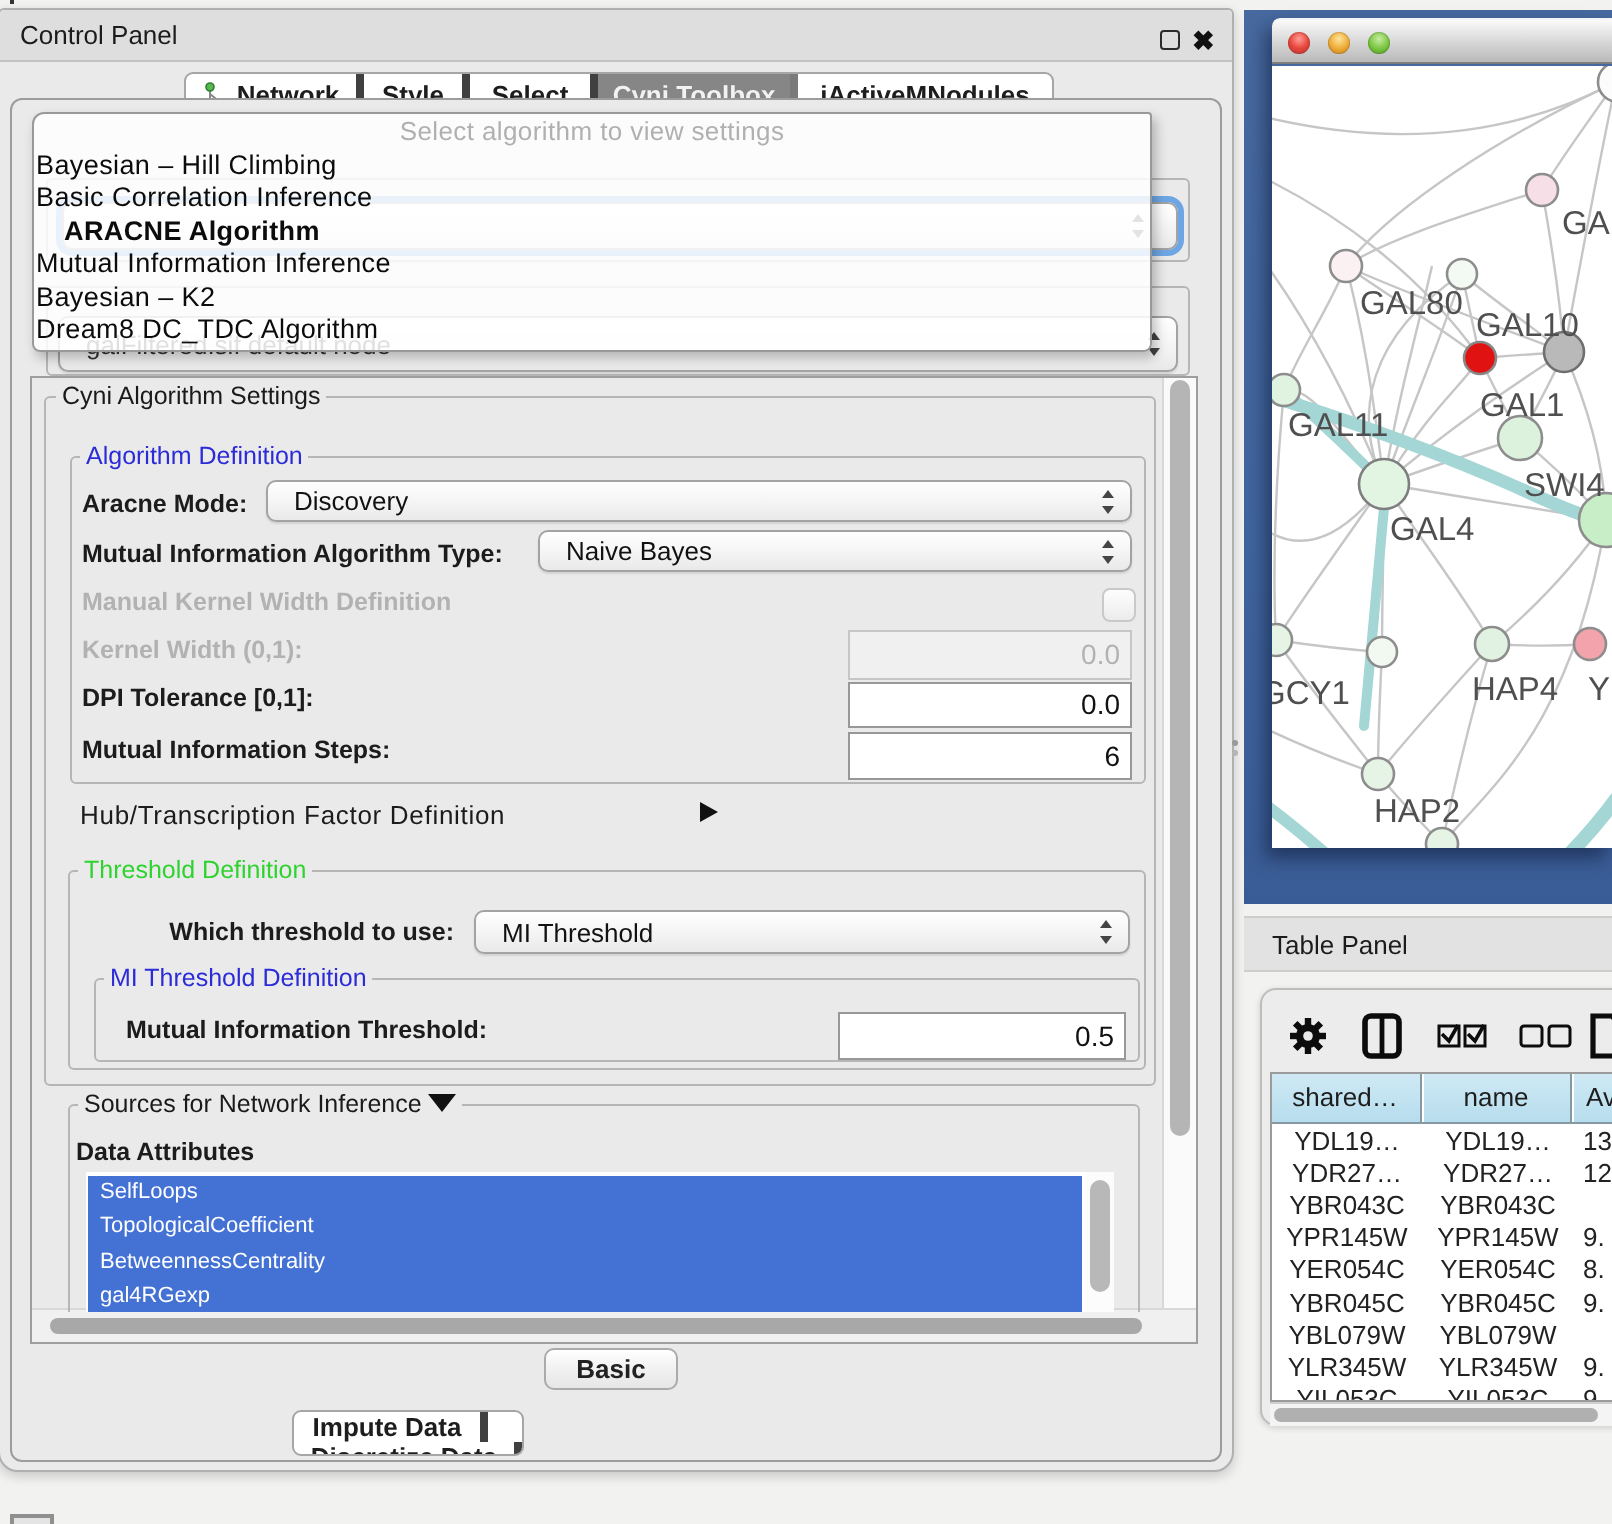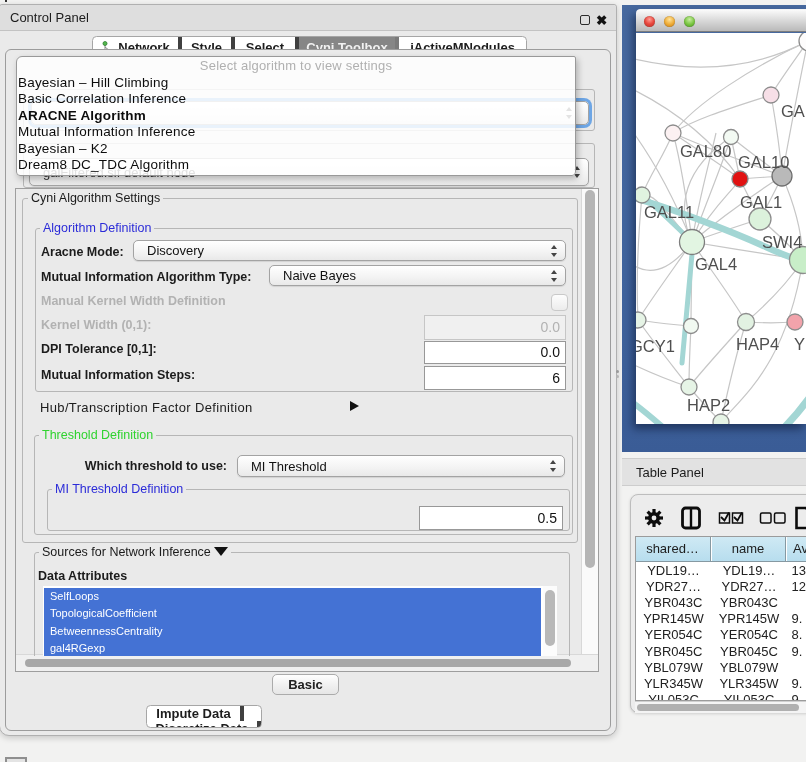--- a/index.html
+++ b/index.html
@@ -121,20 +121,21 @@
       <span class="blbl" style="left:24px; top:211px; font-weight:normal; font-size:13px; letter-spacing:0.35px;">Hub/Transcription Factor Definition</span>
       <span style="position:absolute; left:334px; top:212px; width:0; height:0; border-top:5.5px solid transparent; border-bottom:5.5px solid transparent; border-left:9px solid #111;"></span>
       <div class="gb" style="left:18px; top:246px; width:539px; height:100px;">
           <span class="lbl" style="left:4px; color:#2fd32f;">Threshold Definition</span>
         </div>
       <span class="blbl" style="left:31px; top:270px; width:180px; text-align:right;">Which threshold to use:</span>
       <div class="combo" style="left:221px; top:266px; width:328px; height:22px;">MI Threshold<span class="arr"></span></div>
       <div class="gb" style="left:31px; top:300px; width:523px; height:42px;">
           <span class="lbl" style="left:4px; color:#2b2bd8;">MI Threshold Definition</span>
         </div>
+      <span class="blbl" style="left:47px; top:318.5px;">Mutual Information Threshold:</span>
       <div class="tf" style="left:403px; top:317px; width:144px; height:24px; line-height:22px;">0.5</div>
       <div class="gb" style="left:18px; top:363px; width:536px; height:110px;">
           <span class="lbl" style="left:4px;">Sources for Network Inference <span style="display:inline-block; width:0; height:0; border-left:7px solid transparent; border-right:7px solid transparent; border-top:9px solid #111; vertical-align:0px;"></span></span>
         </div>
       <span class="blbl" style="left:22px; top:379.5px;">Data Attributes</span>
       <div style="position:absolute; left:27px; top:397px; width:514px; height:70px; background:#fff;">
         <div style="position:absolute; left:1px; top:2px; width:497px; height:69.6px; background:#4472d4;"></div>
         <div style="position:absolute; left:7px; top:2px; color:#fff; font-size:11px; line-height:17.4px;">SelfLoops<br>TopologicalCoefficient<br>BetweennessCentrality<br>gal4RGexp</div>
         <div style="position:absolute; right:0; top:0; width:14px; height:70px; background:#fcfcfc;">
           <div style="position:absolute; left:2px; top:4px; width:10px; height:56px; background:#b8b8b8; border-radius:5px;"></div>
@@ -153,21 +154,21 @@
     <div class="s sel" style="width:105px;">Infer Network</div>
   </div>
 </div>
 
 <div id="popup" style="position:absolute; left:16px; top:56px; width:560px; height:120px;
    background:rgba(255,255,255,0.85); border:1px solid #999; border-radius:6px 2px 4px 4px;
    box-shadow:2px 3px 6px rgba(0,0,0,0.25); font-size:13.5px; letter-spacing:0.2px; color:#0c0c0c; z-index:50;">
   <div style="height:17.5px; text-align:center; color:#b0b0b0; line-height:18px; font-size:13px;">Select algorithm to view settings</div>
   <div style="height:16.5px; line-height:16.5px; padding-left:1px;">Bayesian – Hill Climbing</div>
   <div style="height:16.5px; line-height:16.5px; padding-left:1px;">Basic Correlation Inference</div>
-  <div style="height:16.5px; line-height:16.5px; padding-left:1px; font-weight:bold;">ARACNE Algorithm</div>
+  <div style="height:16.5px; line-height:16.5px; padding-left:15px; font-weight:bold;">ARACNE Algorithm</div>
   <div style="height:16.5px; line-height:16.5px; padding-left:1px;">Mutual Information Inference</div>
   <div style="height:16.5px; line-height:16.5px; padding-left:1px;">Bayesian – K2</div>
   <div style="height:16.5px; line-height:16.5px; padding-left:1px;">Dream8 DC_TDC Algorithm</div>
 </div>
 <div style="position:absolute; left:5px; top:0; width:2px; height:2px; background:#333;"></div>
 <div style="position:absolute; left:616px; top:370px; width:3px; height:3px; border-radius:50%; background:#9a9a9a;"></div>
 <div style="position:absolute; left:616px; top:375px; width:3px; height:3px; border-radius:50%; background:#b5b5b5;"></div>
 
 <div style="position:absolute; left:5px; top:757px; width:22px; height:10px;
    background:#e4e4e4; border:2px solid #8f8f8f;"></div>

